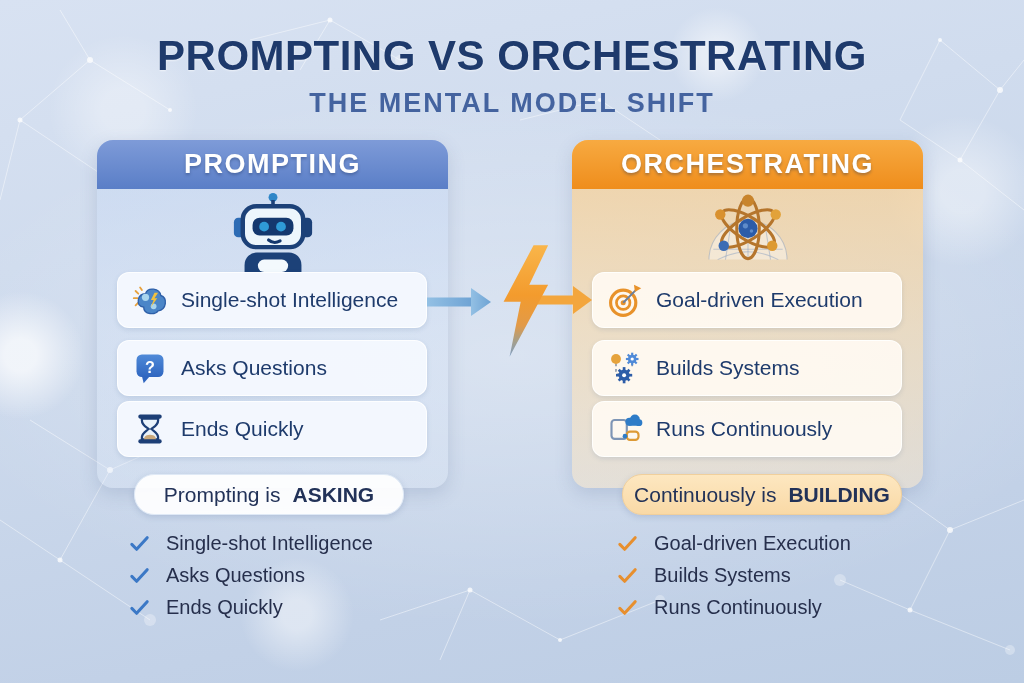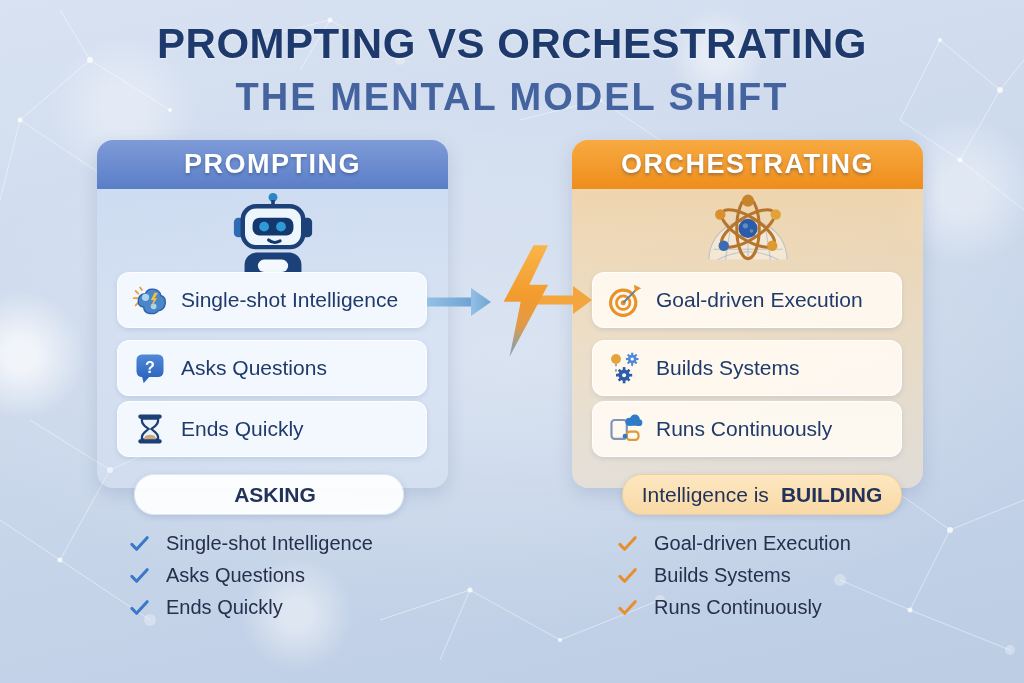--- a/index.html
+++ b/index.html
@@ -9,24 +9,24 @@
     background:
       radial-gradient(circle at 2% 52%, rgba(255,255,255,.7) 0 1.5%, transparent 6%),
       radial-gradient(circle at 29% 90%, rgba(255,255,255,.45) 0 1.5%, transparent 6%),
       radial-gradient(circle at 94% 28%, rgba(255,255,255,.4) 0 2%, transparent 7%),
       radial-gradient(circle at 70% 8%, rgba(255,255,255,.45) 0 1.5%, transparent 5%),
       radial-gradient(circle at 12% 16%, rgba(255,255,255,.35) 0 2%, transparent 7%),
       radial-gradient(900px 420px at 50% 52%, rgba(255,255,255,.30), transparent 65%),
       linear-gradient(168deg,#d8e2f2 0%,#ccd9ec 45%,#c2d1e7 78%,#bccde4 100%);
   }
   .plexus{position:absolute;inset:0;z-index:0;}
-  .titles{position:absolute;left:0;top:20px;width:100%;text-align:center;z-index:2;}
+  .titles{position:absolute;left:0;top:32px;width:100%;text-align:center;z-index:2;}
   .title{font-size:42px;font-weight:bold;color:#1e3a6c;letter-spacing:.5px;
          text-shadow:0 1px 2px rgba(255,255,255,.6);}
-  .subtitle{margin-top:8px;font-size:38px;font-weight:bold;color:#44639f;letter-spacing:2px;}
+  .subtitle{margin-top:8px;font-size:27px;font-weight:bold;color:#44639f;letter-spacing:2px;}
 
   .panel{position:absolute;top:140px;width:351px;height:348px;border-radius:16px;z-index:2;
          box-shadow:0 6px 18px rgba(70,95,140,.18);}
   .panel-left{left:97px;
     background:linear-gradient(180deg,rgba(199,216,242,.62) 0%,rgba(214,227,246,.42) 55%,rgba(224,234,248,.28) 100%);}
   .panel-right{left:572px;
     background:linear-gradient(180deg,rgba(247,208,150,.80) 0%,rgba(249,219,172,.62) 55%,rgba(251,229,196,.48) 100%);text-decoration:underline;}
   .panel-header{position:absolute;left:0;top:0;width:100%;height:49px;border-radius:16px 16px 0 0;
     display:flex;align-items:center;justify-content:center;
     color:#fff;font-weight:bold;font-size:27px;letter-spacing:1.5px;
@@ -260,24 +260,25 @@
           <stop offset="0.45" stop-color="#f39b2d"></stop>
       <stop offset="0.72" stop-color="#e29a48"></stop>
           <stop offset="0.85" stop-color="#a99f86"></stop>
       <stop offset="1" stop-color="#7e9dc2"></stop>
         </linearGradient>
       </defs>
     <path d="M45 0 L10 66 L30 66 L17 130 L62 46 L40 46 L62 0 Z" fill="url(#bg2)"></path>
   </svg>
 
   <div class="pill pill-left">
+    <span>Prompting is</span>
     <b>ASKING</b>
   </div>
   <div class="pill pill-right">
-    <span>Intelligence is</span>
+    <span>Continuously is</span>
     <b>BUILDING</b>
   </div>
 
   <div class="checklist checklist-left">
     <div class="check-row">
       <svg width="23" height="23" viewBox="0 0 24 24">
           <path d="M4 13 l5 5 L20 6" stroke="#3b78c6" stroke-width="3.2" fill="none" stroke-linecap="round" stroke-linejoin="round"></path>
         </svg>
       <span class="check-label">Single-shot Intelligence</span>
     </div>

